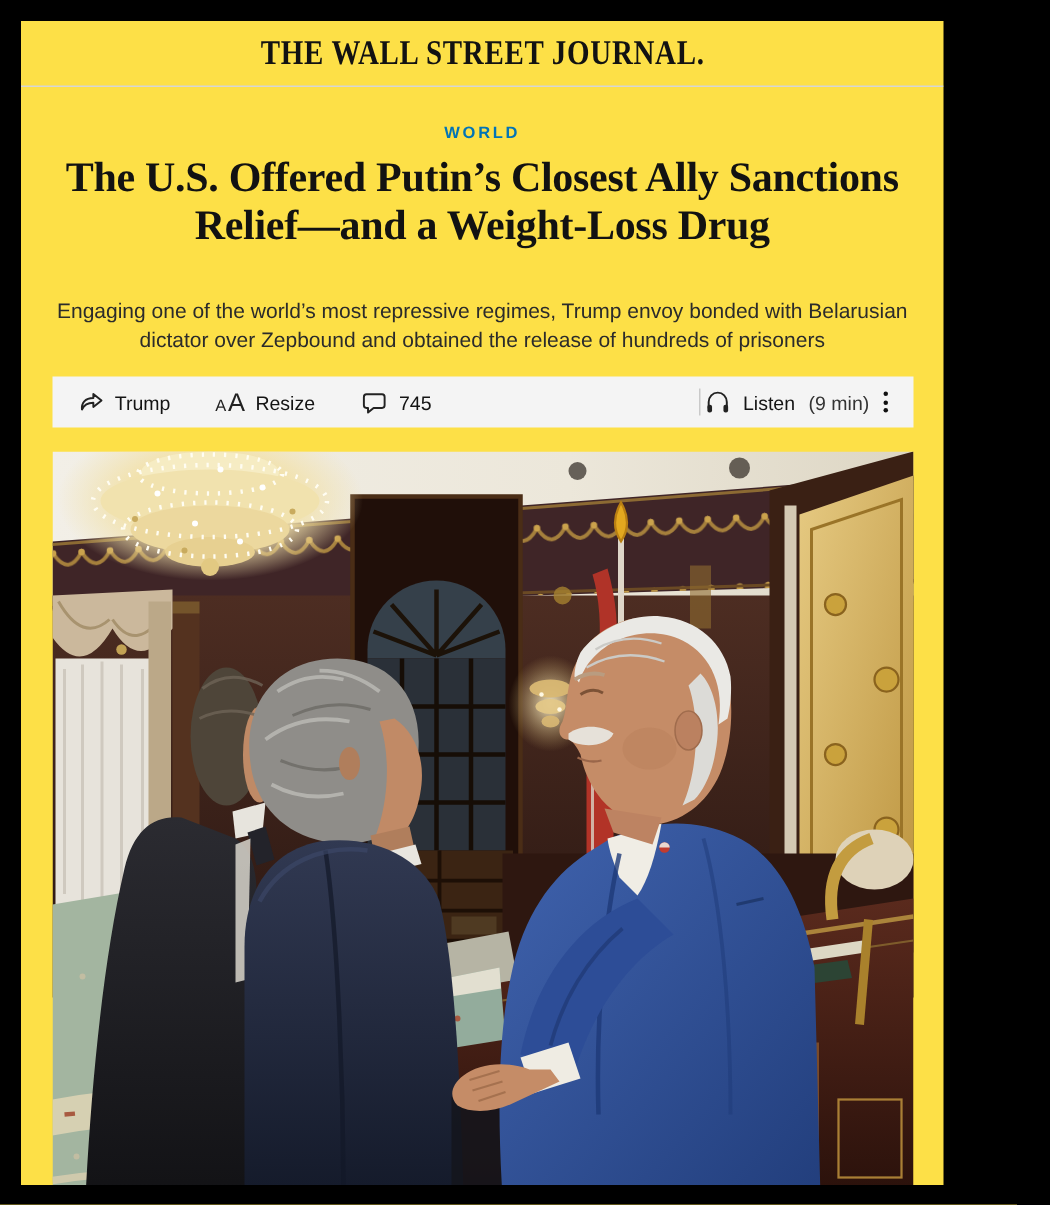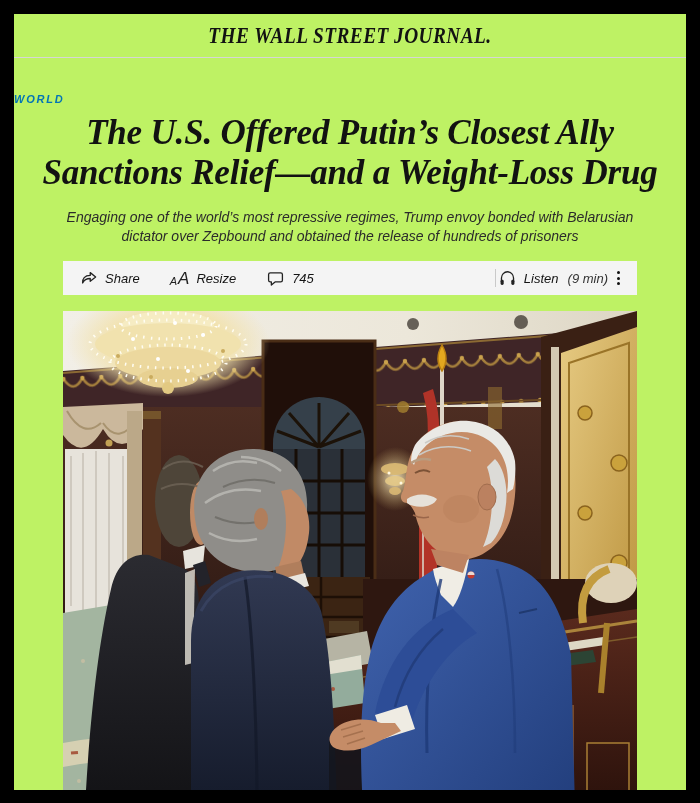--- a/index.html
+++ b/index.html
@@ -1,24 +1,24 @@
 <!DOCTYPE html>
 <html><head>
 <meta charset="utf-8">
 <style>
   html,body{margin:0;padding:0;background:#000;}
   .frame{width:700px;height:803px;background:#000;box-sizing:border-box;padding:14px 14px 13px 14px;}
-  .page{width:672px;height:776px;background:#bef264;overflow:hidden;font-family:"Liberation Sans",sans-serif;font-style:italic;}
+  .page{width:615px;height:776px;background:#fde047;overflow:hidden;font-family:"Liberation Sans",sans-serif;}
 
   .masthead{height:43px;display:flex;align-items:center;justify-content:center;border-bottom:1px solid #d6d6d6;}
   .logo{font-family:"Liberation Serif",serif;font-weight:700;font-size:21px;color:#121212;letter-spacing:.5px;transform:scale(.92,1.1);white-space:nowrap;cursor:pointer;}
 
-  .category{display:block;margin-top:35px;color:#0274b6;font-size:11px;font-weight:700;letter-spacing:1.8px;text-decoration:none;cursor:pointer;}
-  h1.headline{font-family:"Liberation Serif",serif;font-weight:700;font-size:35px;line-height:1.13;text-align:center;max-width:620px;margin:8px auto 0;color:#121212;letter-spacing:-.2px;}
-  .subhead{text-align:center;font-size:14px;line-height:1.33;color:#2b2b2b;max-width:575px;margin:16px auto 0;}
+  .category{display:block;text-align:center;margin-top:25px;color:#0274b6;font-size:11px;font-weight:700;letter-spacing:1.8px;text-decoration:none;cursor:pointer;}
+  h1.headline{font-family:"Liberation Serif",serif;font-weight:700;font-size:28px;line-height:1.13;text-align:center;max-width:620px;margin:8px auto 0;color:#121212;letter-spacing:-.2px;}
+  .subhead{text-align:center;font-size:14px;line-height:1.33;color:#2b2b2b;max-width:575px;margin:32px auto 0;}
 
   .toolbar{width:574px;height:34px;margin:16px auto 0;background:#f4f4f4;display:flex;align-items:center;padding:0 10px 0 16px;box-sizing:border-box;font-size:13px;color:#141414;gap:30px;}
   .tool{display:flex;align-items:center;gap:7px;font-weight:700;background:none;border:none;font:inherit;color:#141414;padding:0;cursor:pointer;}
   .ticon{width:19px;height:19px;display:block;}
   .ticon path,.ticon rect{stroke:#222;fill:none;stroke-width:1.5;stroke-linejoin:round;stroke-linecap:round;}
   .ticon .pad{fill:#222;stroke:none;}
   .resize-glyphs{display:flex;align-items:flex-end;gap:1px;font-weight:400;color:#222;}
   .glyph-sm{font-size:11px;line-height:1;}
   .glyph-lg{font-size:17px;line-height:1;}
   .right-tools{margin-left:auto;display:flex;align-items:center;gap:2px;}
@@ -44,21 +44,21 @@
 
   <h1 class="headline">The U.S. Offered Putin’s Closest Ally Sanctions Relief—and a Weight-Loss Drug</h1>
 
   <p class="subhead">Engaging one of the world’s most repressive regimes, Trump envoy bonded with Belarusian dictator over Zepbound and obtained the release of hundreds of prisoners</p>
 
   <div class="toolbar">
     <button class="tool">
       <svg class="ticon" viewBox="0 0 22 22">
         <path d="M13 4.2 L19.3 9.2 L13 14.2 L13 11 C8.6 11 5.8 12.7 4.2 16.2 C3.8 11.4 6.5 7.4 13 7.4 Z"></path>
       </svg>
-      <span>Share</span>
+      <span>Trump</span>
     </button>
 
     <button class="tool">
       <span class="resize-glyphs">
             <span class="glyph-sm">A</span>
             <span class="glyph-lg">A</span>
           </span>
       <span>Resize</span>
     </button>
 

